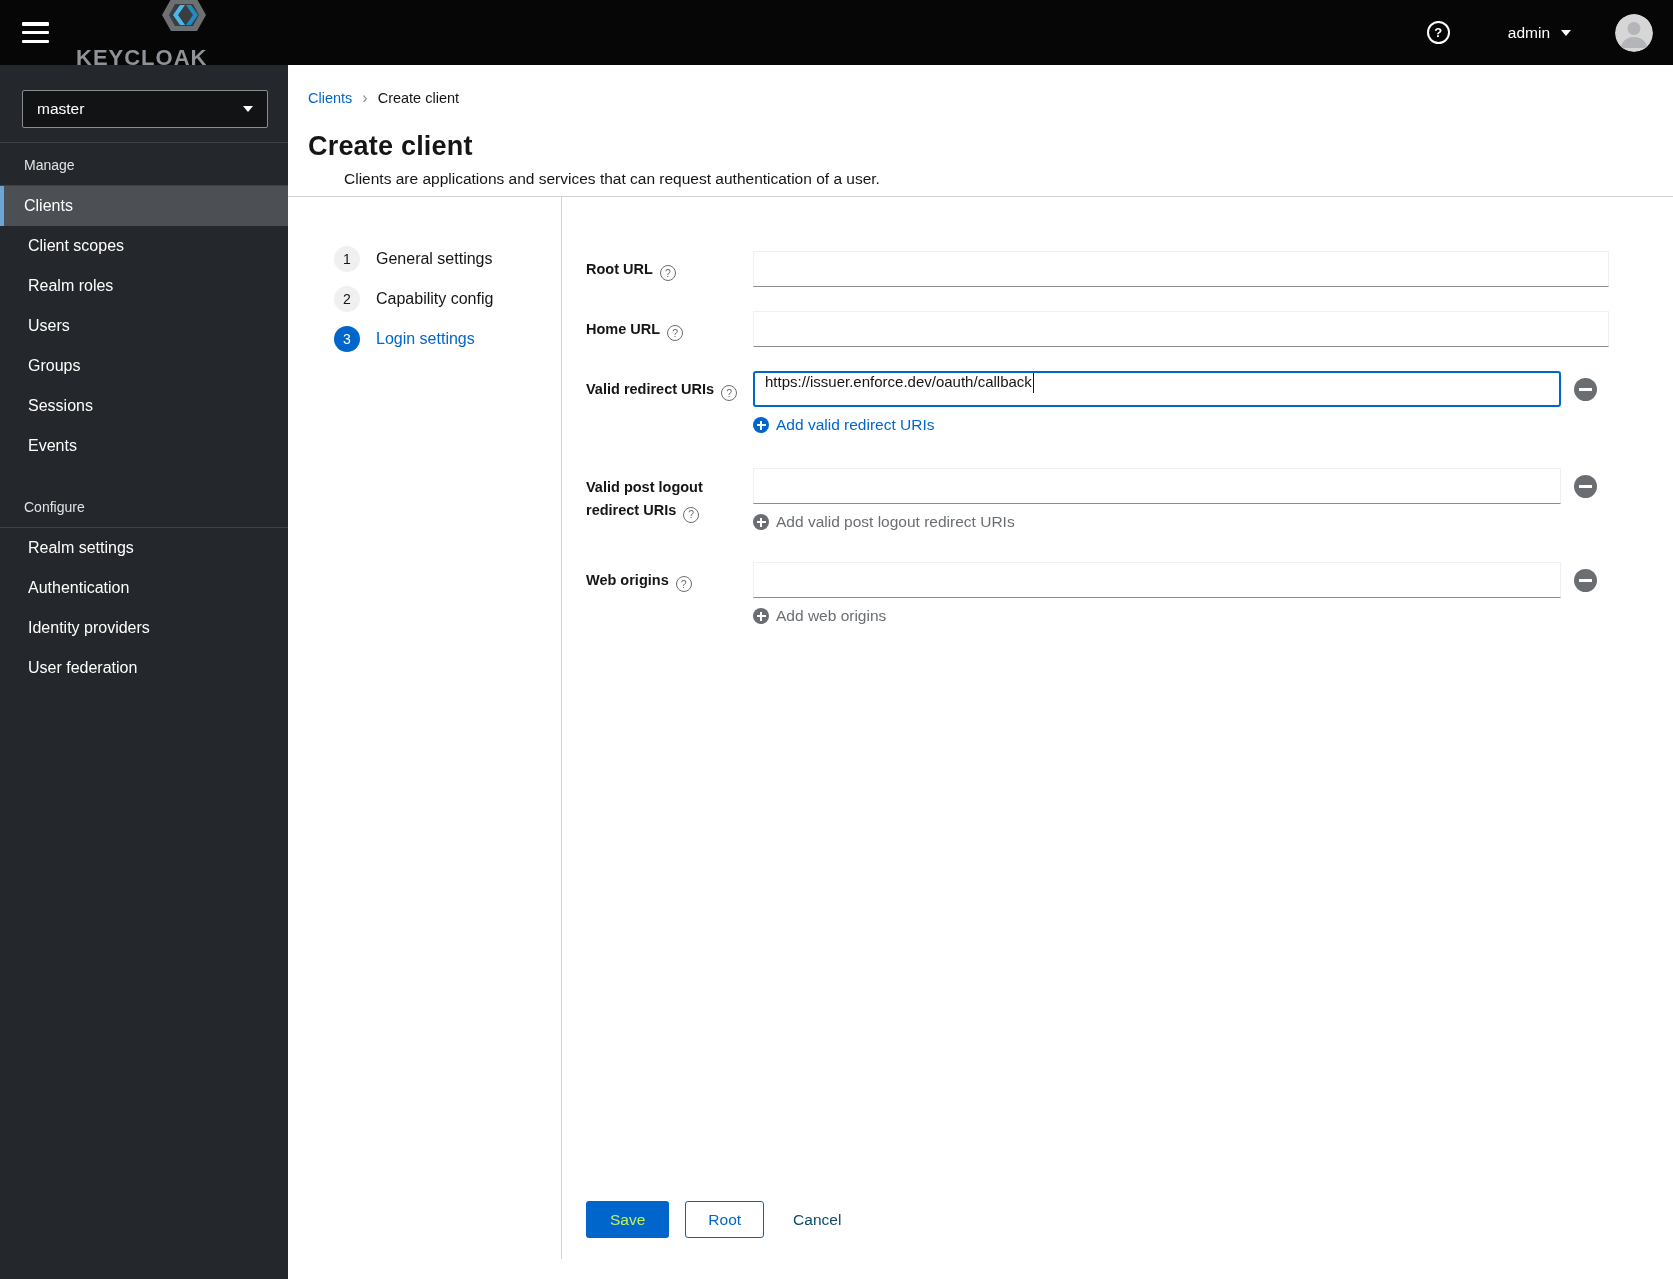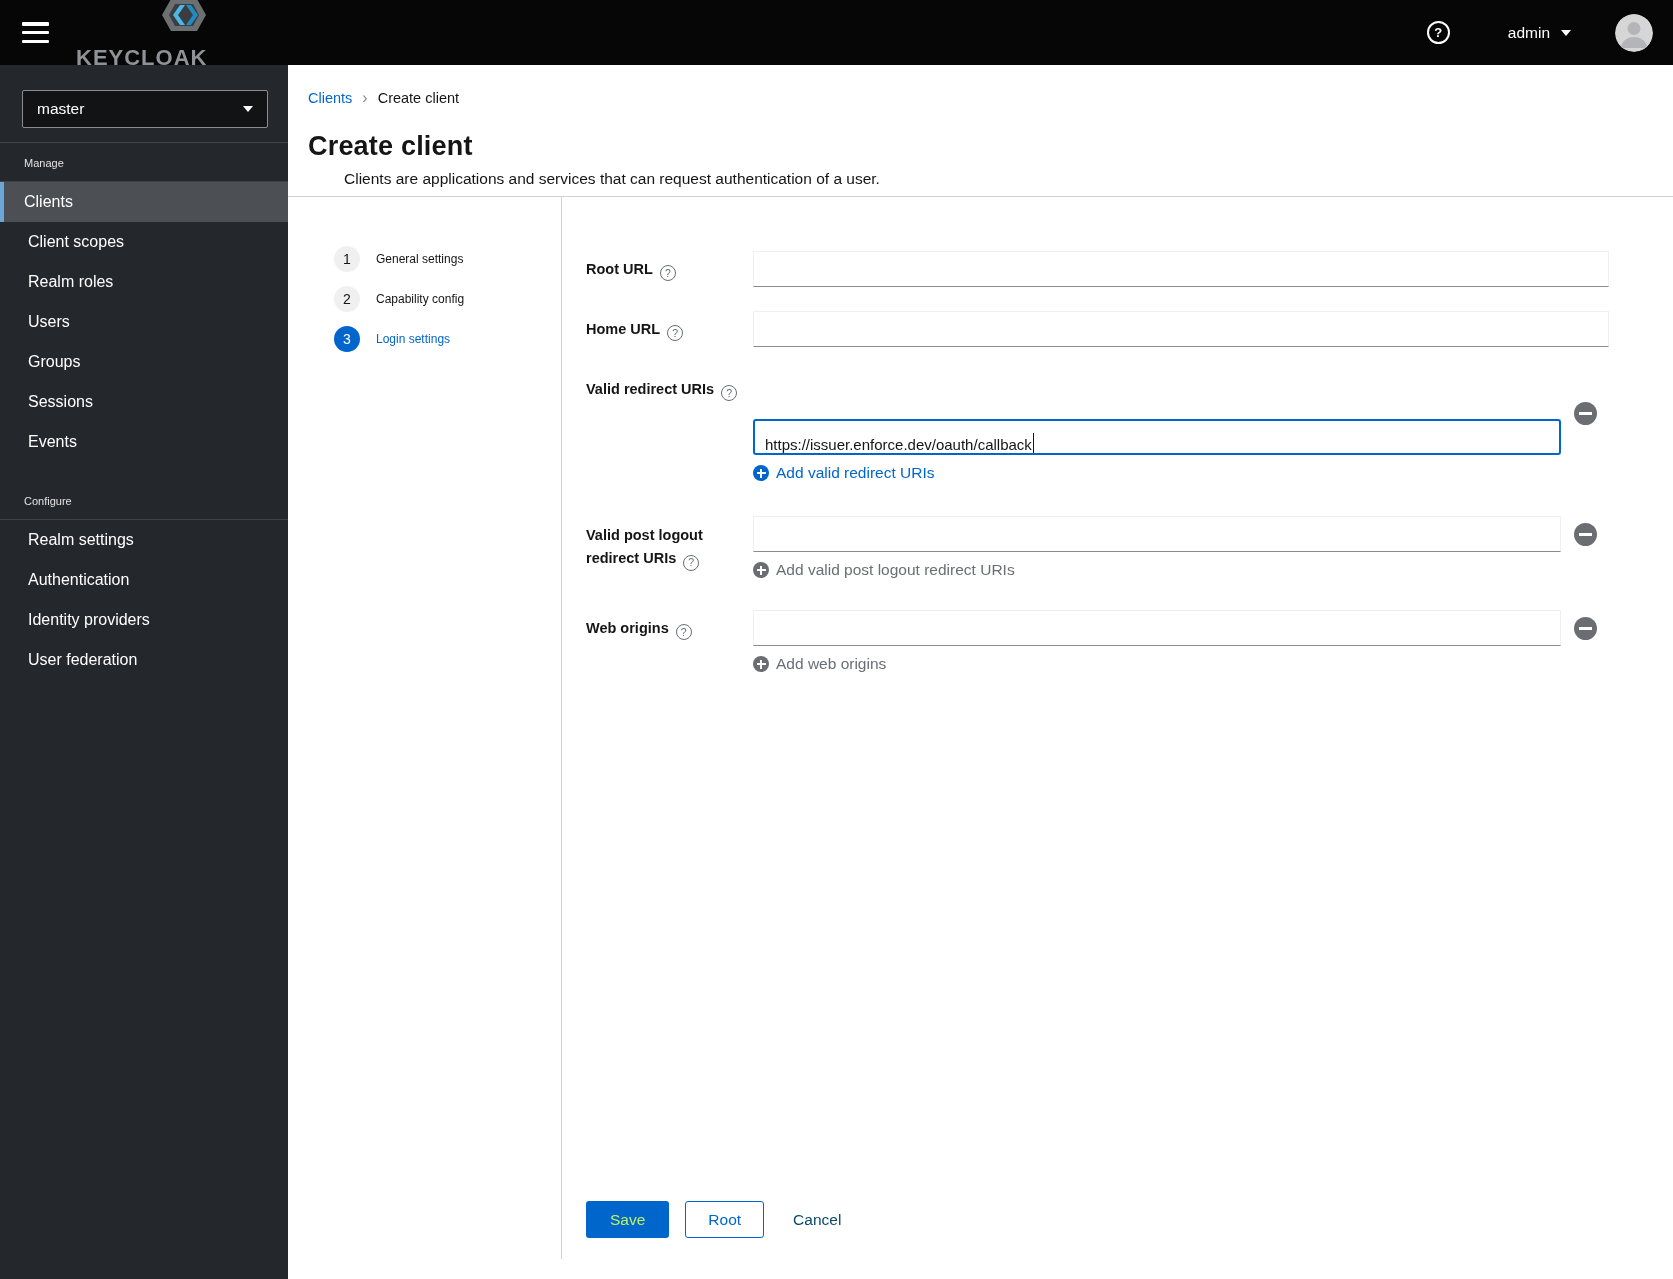--- a/index.html
+++ b/index.html
@@ -27,21 +27,21 @@
 
   
   .layout { display:flex; height:1214px; }
 
   
   .sidebar { width:288px; background:#24272b; color:#fff; flex-shrink:0; }
   .realm-block { padding:25px 20px 0 22px; border-bottom:1px solid #3f4246; height:78px; }
   .realm-select { height:38px; background:#121315; border:1px solid #8a8d90; border-radius:2px;
                   display:flex; align-items:center; justify-content:space-between; padding:0 14px;
                   font-size:15.5px; color:#fff; cursor:pointer; }
-  .nav-section-title { padding:14px 24px 12px; border-bottom:1px solid #3f4246; font-size:11px; color:#e2e3e4; }
+  .nav-section-title { padding:14px 24px 12px; border-bottom:1px solid #3f4246; font-size:14px; color:#e2e3e4; }
   .nav-section-title.cfg { padding-top:33px; }
   .nav-list { list-style:none; }
   .nav-item { height:40px; display:flex; align-items:center; padding-left:24px; font-size:16px;
               color:#fff; cursor:pointer; border-left:4px solid transparent; }
   .nav-item.selected { background:#4c5054; border-left-color:#6ba6d9; padding-left:20px; }
 
   
   .main { flex:1; background:#fff; display:flex; flex-direction:column; }
   .page-header { padding:24px 0 0 20px; border-bottom:1px solid #d2d2d2; height:132px; }
   .breadcrumb { font-size:14.5px; display:flex; align-items:center; gap:10px; }
@@ -51,37 +51,37 @@
   .page-subtitle { font-size:15.5px; margin-top:8px; color:#151515;margin-left:36px; }
 
   .content { position:relative; flex:1; display:flex; }
   .vdivider { position:absolute; left:273px; top:0; height:1062px; width:1px; background:#d2d2d2; }
 
   
   .wizard { width:274px; padding:42px 0 0 46px; flex-shrink:0; }
   .wstep { height:40px; display:flex; align-items:center; gap:16px; cursor:pointer; }
   .wnum { width:26px; height:26px; border-radius:50%; background:#f0f0f0; color:#151515;
           display:flex; align-items:center; justify-content:center; font-size:14px; flex-shrink:0; }
-  .wlabel { font-size:12px; color:#151515; }
+  .wlabel { font-size:16px; color:#151515; }
   .wstep.active .wnum { background:#0066cc; color:#fff; }
   .wstep.active .wlabel { color:#0066cc;text-align:right; }
 
   
   .form-col { flex:1; padding:54px 0 0 24px; position:relative; }
   .frow { display:flex; align-items:flex-start; }
   .flabel { width:167px; font-size:14.5px; font-weight:700; color:#151515; line-height:36px; flex-shrink:0; }
   .flabel.multiline { line-height:23px; padding-top:8px; }
   .flabel .help-circle { margin-left:7px; }
   .help-circle.gray { width:16px; height:16px; border:1px solid #6a6e73; color:#6a6e73; font-size:10.5px;
                       font-weight:400; vertical-align:-3px; cursor:pointer; }
   .pf-input { height:36px; border:1px solid #f0f0f0; border-bottom:1px solid #8a8d90; background:#fff;
               font-size:15px; color:#151515; padding:0 10px; font-family:"Liberation Sans",sans-serif; }
   .pf-input.wide { width:856px; }
   .pf-input.repeat { width:808px; }
-  .pf-input.focused { border:2px solid #0066cc; border-radius:3px; display:flex; align-items:flex-end;margin-top:48px; }
+  .pf-input.focused { border:2px solid #0066cc; border-radius:3px; display:flex; align-items:flex-start; }
   .caret-bar { display:inline-block; width:1.5px; height:20px; background:#151515; margin-left:1px; }
   .input-row { display:flex; align-items:center; }
   .minus-btn { width:23px; height:23px; border:none; border-radius:50%; background:#6a6e73; margin-left:13px;
                position:relative; cursor:pointer; flex-shrink:0; }
   .minus-btn::after { content:""; position:absolute; left:5px; right:5px; top:10px; height:3px; background:#fff; }
   .add-link { display:flex; align-items:center; gap:7px; margin-top:9px; font-size:15.5px; background:none;
               border:none; cursor:pointer; font-family:"Liberation Sans",sans-serif; padding:0; }
   .add-link.enabled { color:#0066cc; }
   .add-link.disabled { color:#6a6e73; }
   .plus-ic { width:16px; height:16px; border-radius:50%; position:relative; display:inline-block; flex-shrink:0; }

